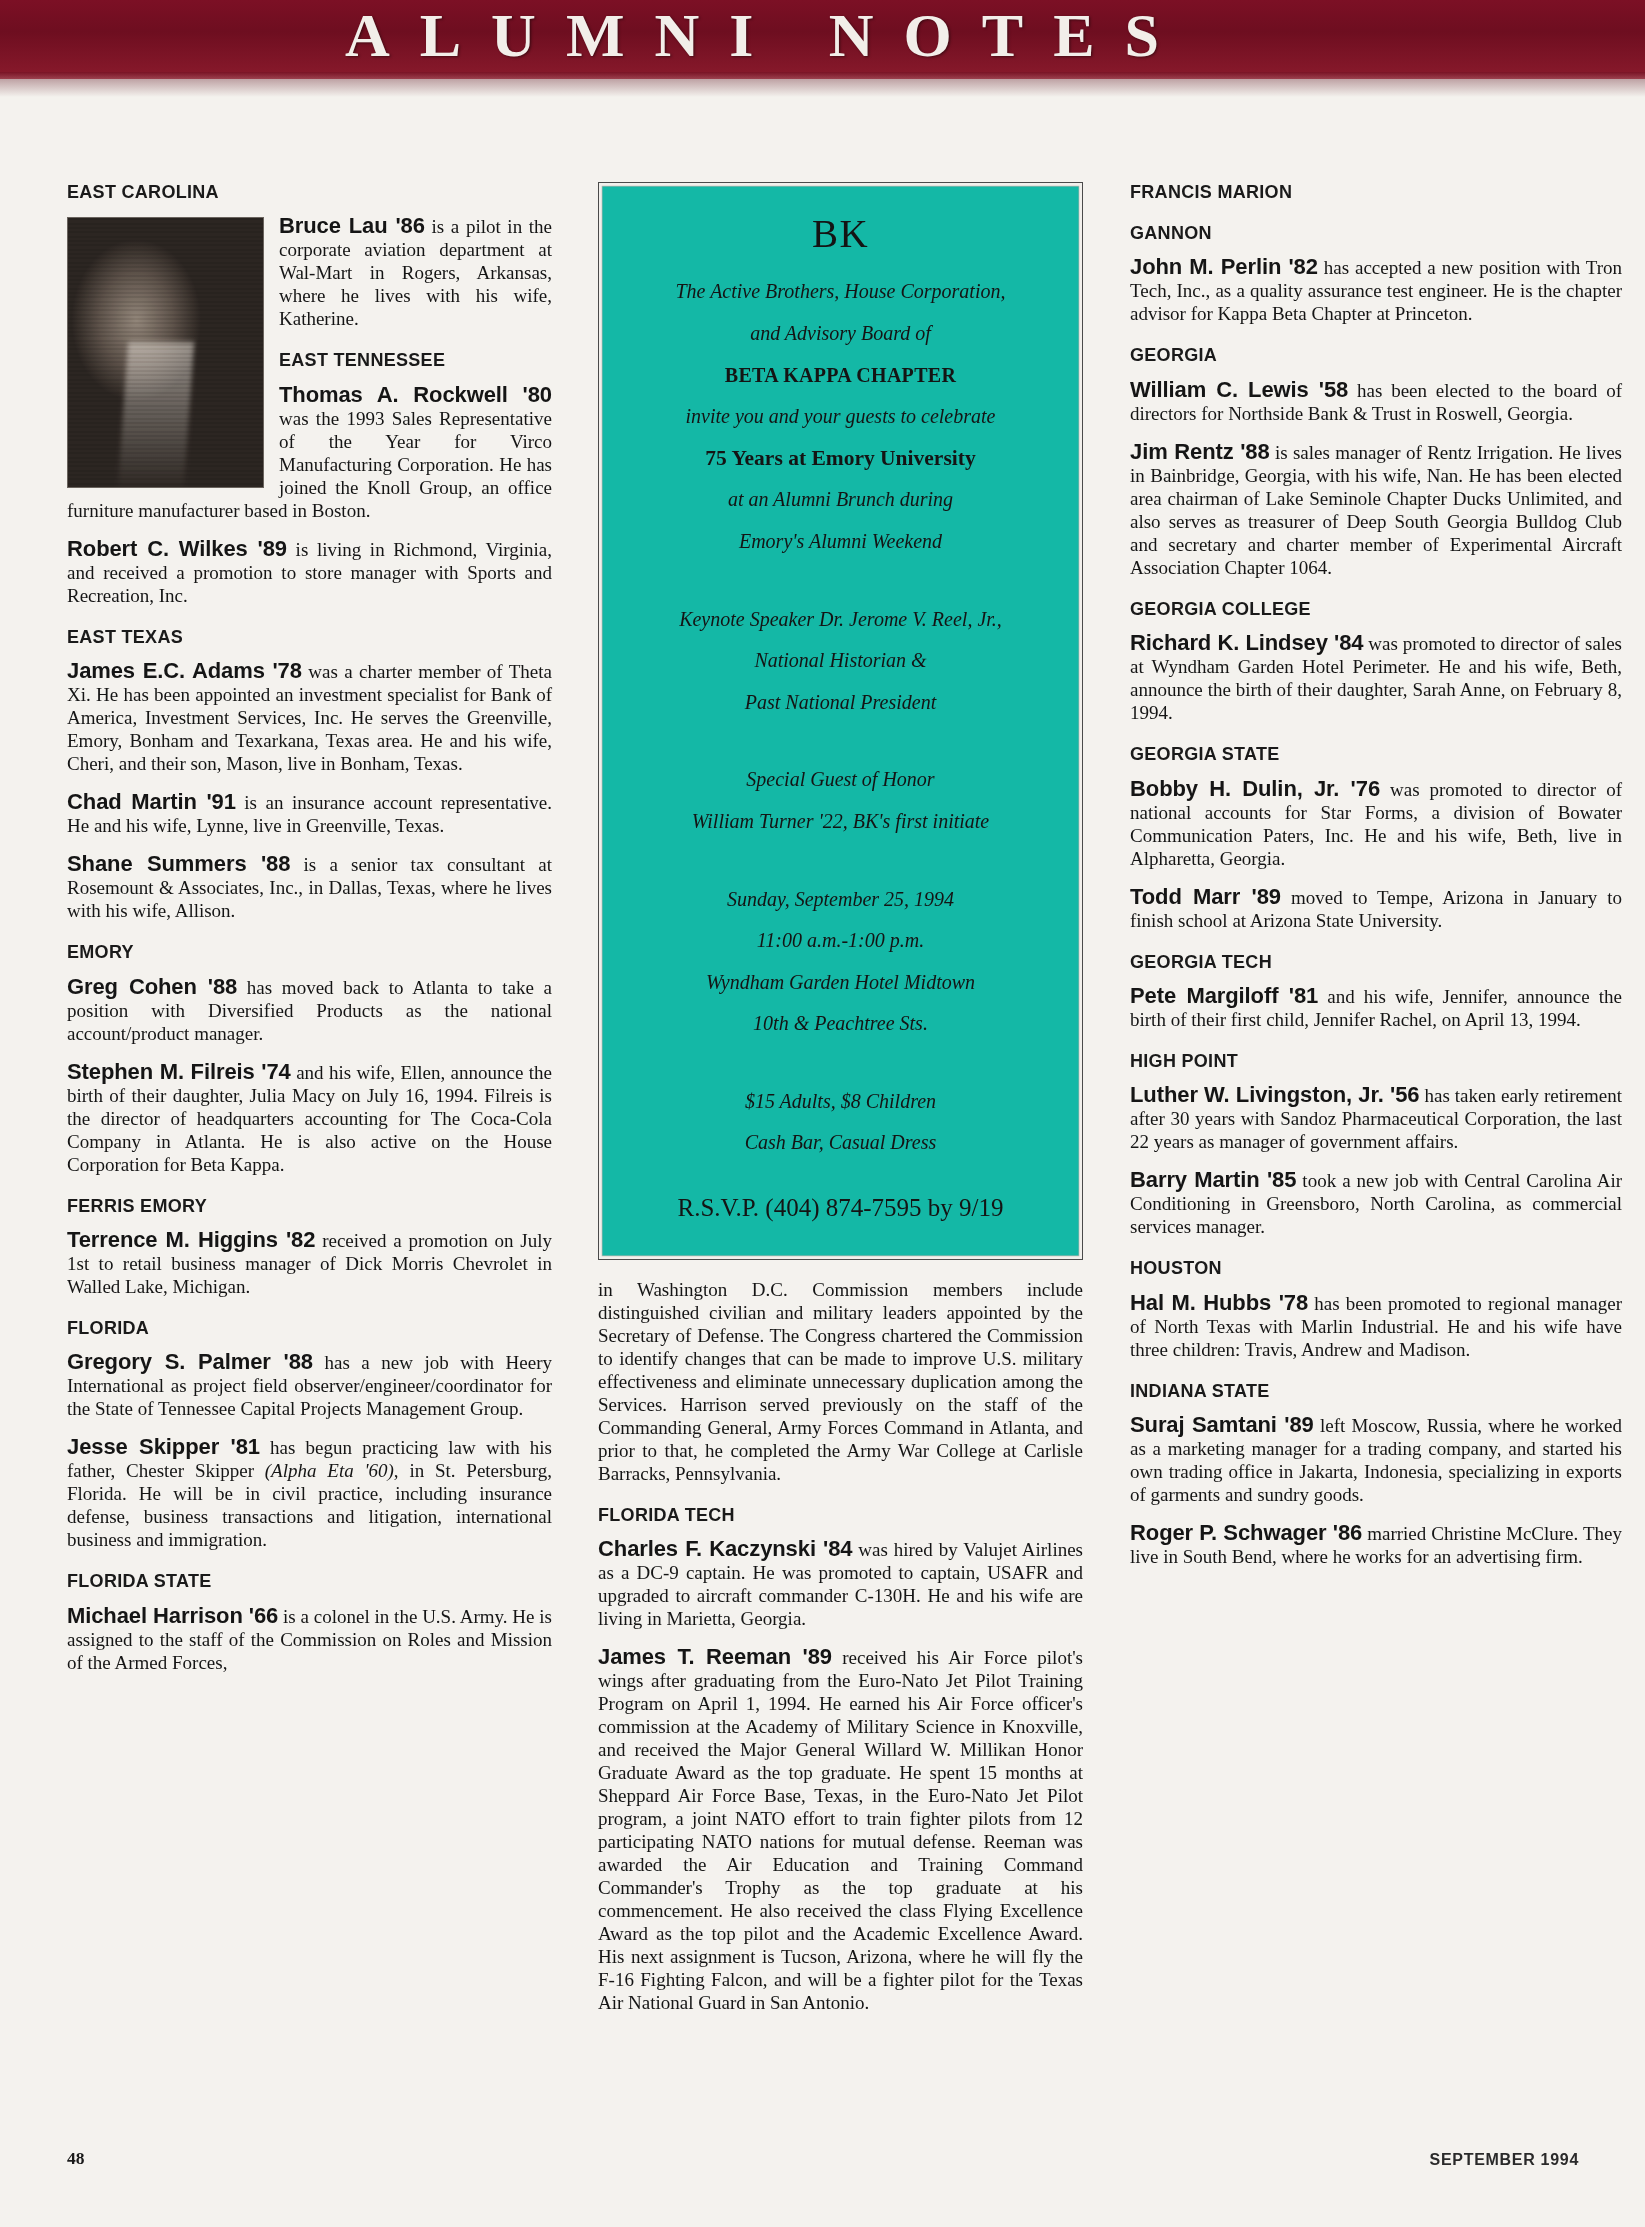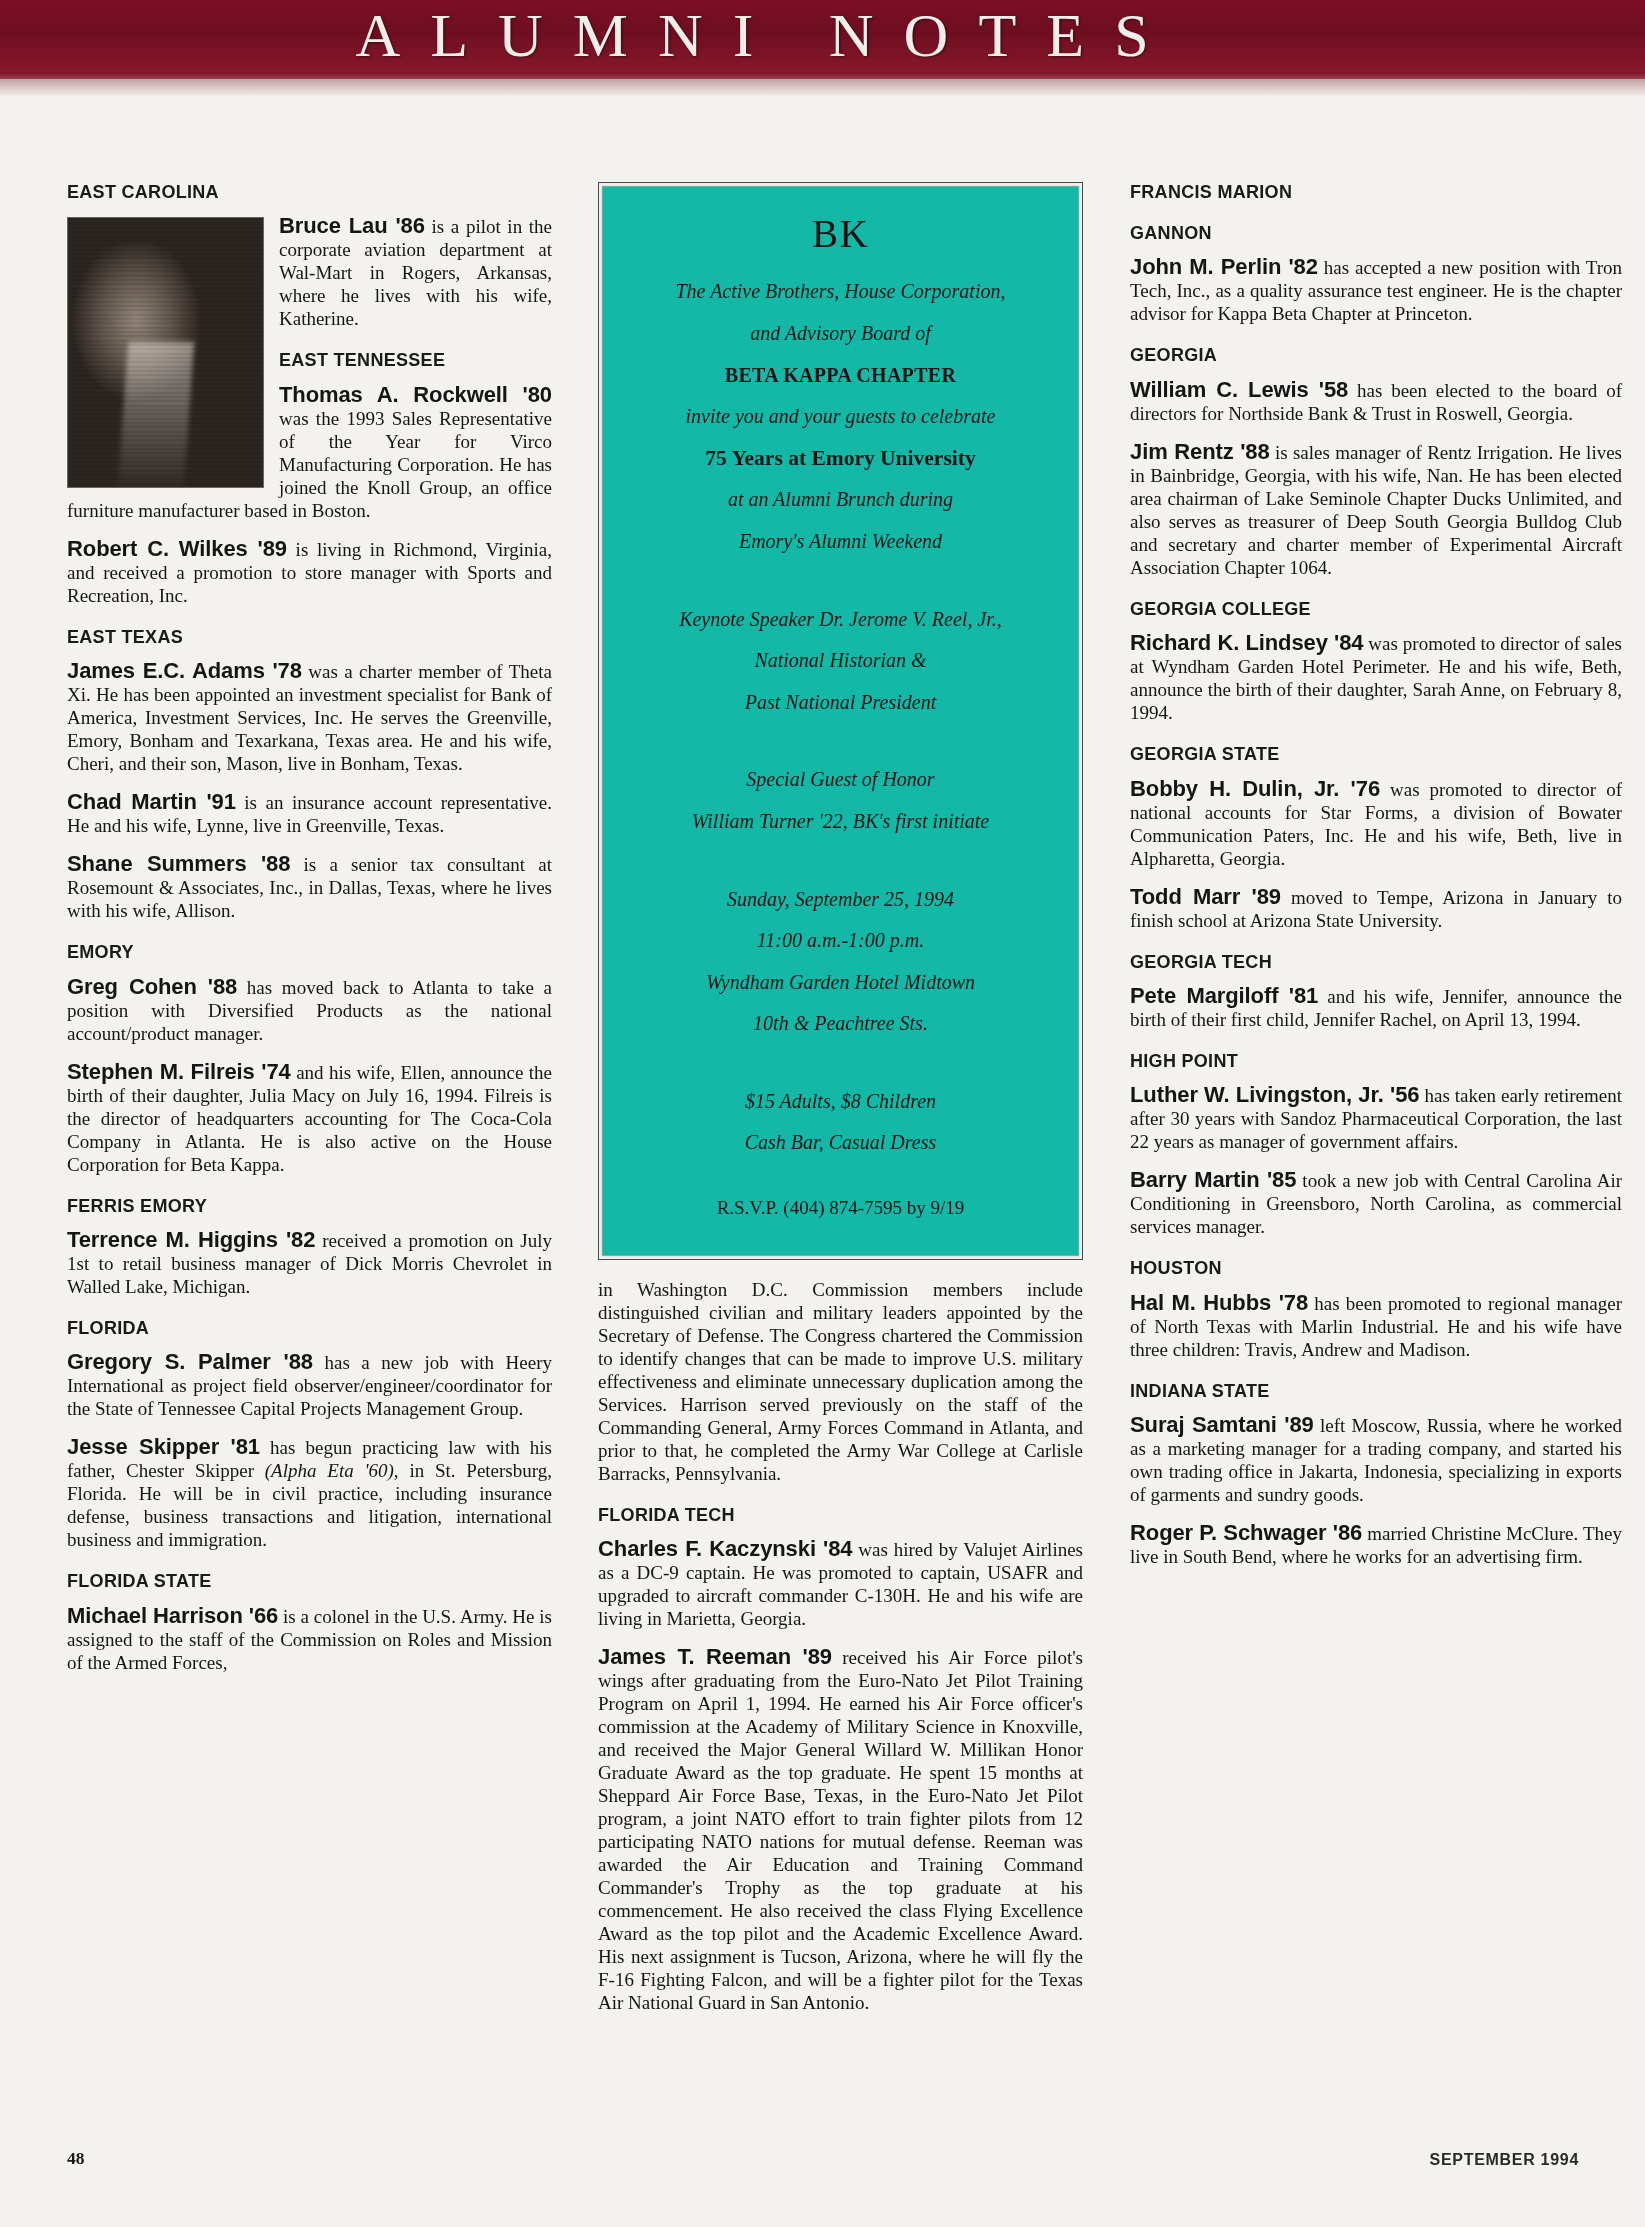--- a/index.html
+++ b/index.html
@@ -37,21 +37,21 @@
     position: absolute;
     left: 0;
     top: 0;
     width: 1504px;
     height: 79px;
     line-height: 71px;
     text-align: center;
     color: #f2eee9;
     font-family: "Liberation Serif", "DejaVu Serif", serif;
     font-size: 62px;
-    font-weight: 400;
+    font-weight: 700;
     letter-spacing: 30px;
     text-indent: 30px;
     white-space: nowrap;
     text-shadow: 1.3px 1.3px 2.7px rgba(0,0,0,0.45);
   }
   .masthead-shadow {
     position: absolute;
     left: 0;
     top: 79px;
     width: 1646px;
@@ -167,21 +167,21 @@
     font-weight: bold;
     letter-spacing: 0.3px;
   }
   .ad-line.bold-roman {
     font-style: normal;
     font-weight: bold;
     font-size: 21.5px;
   }
   .ad-line.rsvp {
     font-style: normal;
-    font-size: 19px;
+    font-size: 25px;
     margin-top: 2.7px;
   }
   .ad-gap { height: 20px; }
 
   
   .footer-page {
     position: absolute;
     left: 67px;
     top: 2148px;
     font-family: "Liberation Serif", "DejaVu Serif", serif;

